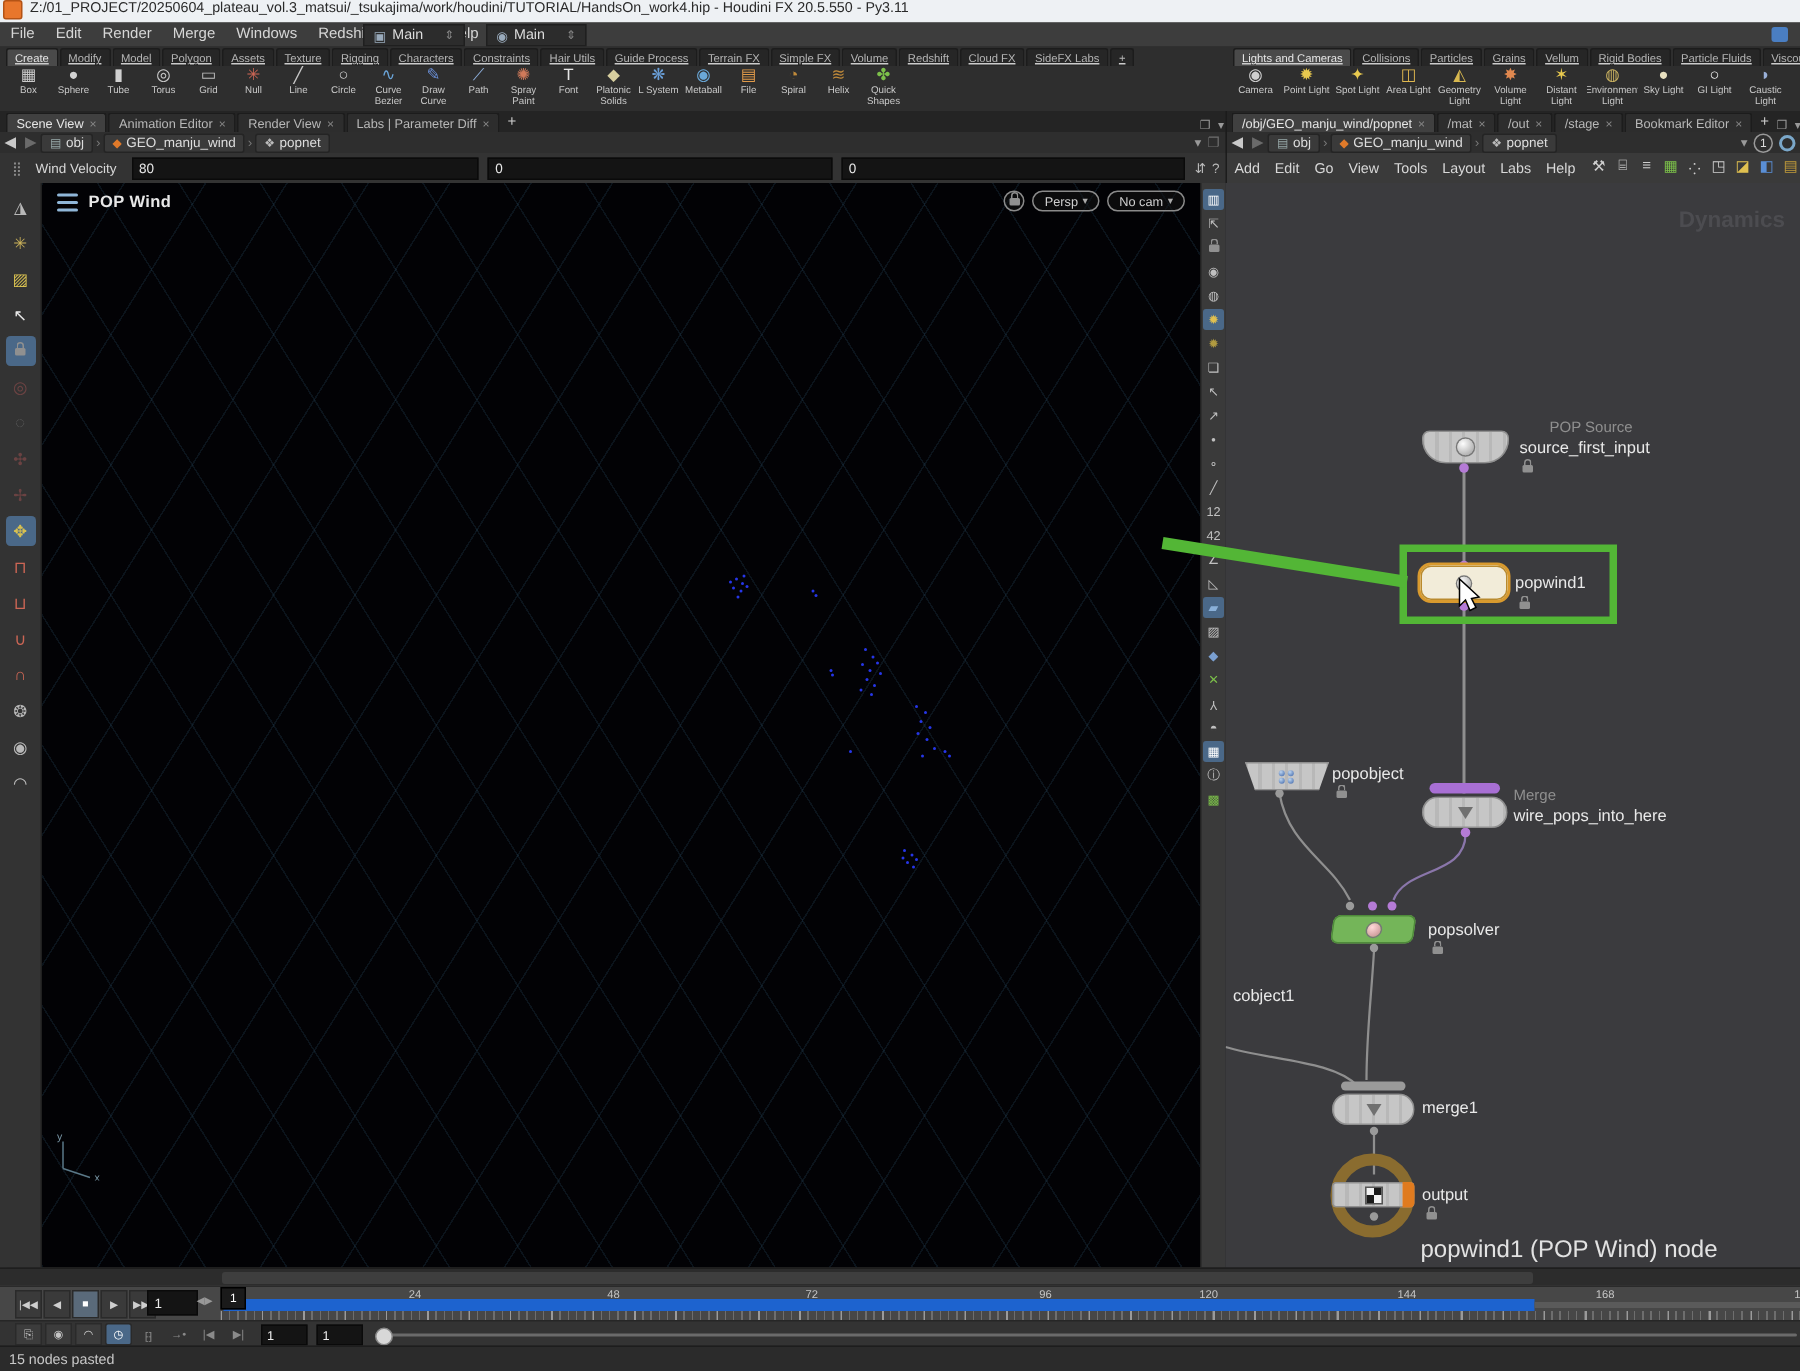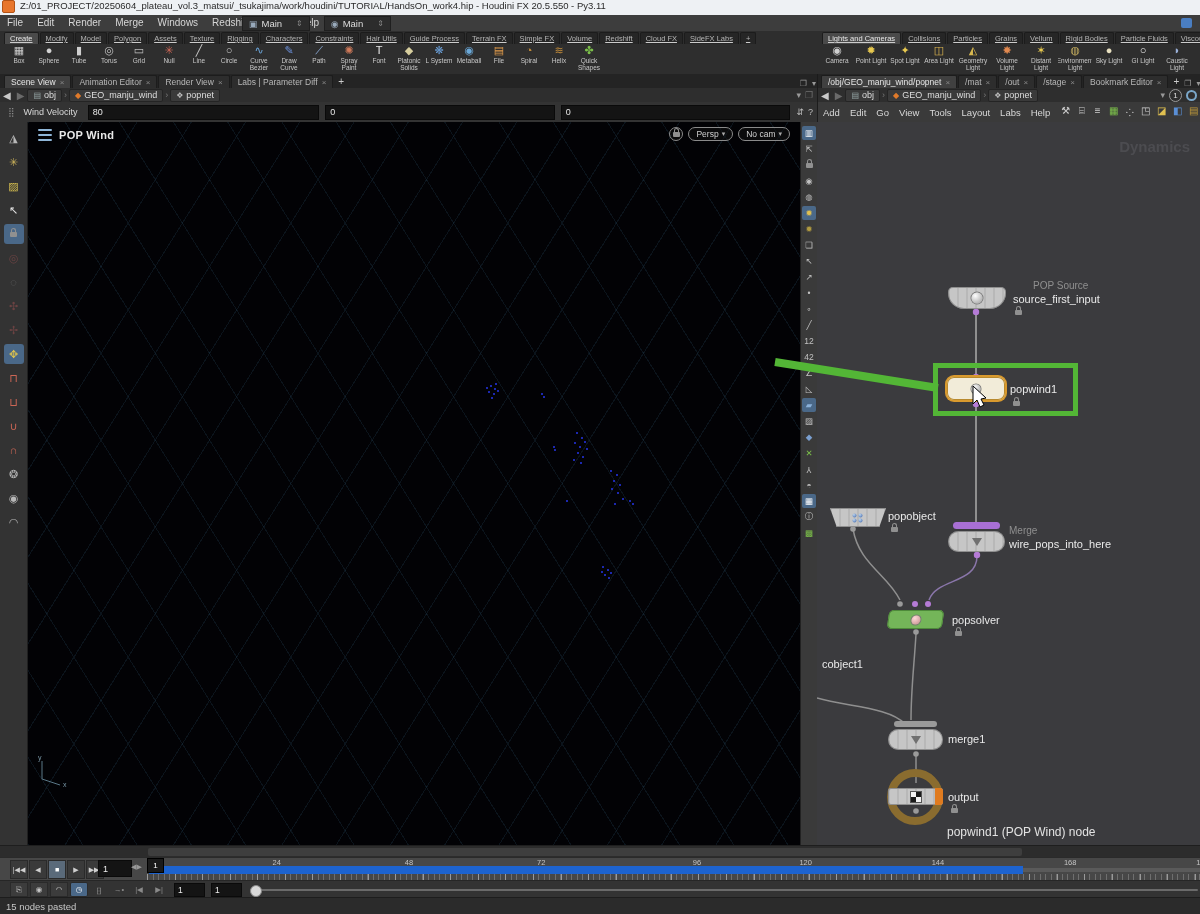--- a/index.html
+++ b/index.html
@@ -117,21 +117,21 @@
   .t2i{width:16px;height:13px;margin-left:2px;background:#3c3c3c;border:1px solid #2a2a2a;color:#c5c5c5;font-size:7.5px;display:flex;align-items:center;justify-content:center;}
   .t2i.active{background:#4a6888;color:#fff;border-radius:2px;}
   .t2i.flat{background:transparent;border-color:transparent;color:#8a8a8a;}
   .t2field{width:26px;height:12px;background:#141414;border:1px solid #0a0a0a;color:#eee;font-size:8.5px;display:flex;align-items:center;padding-left:3px;margin-left:6px;}
   #rslider{position:relative;flex:1;height:13px;margin:0 2px 0 8px;}
   #rslider .track{position:absolute;left:0;right:0;top:6px;height:2px;background:#6a6a6a;border-radius:1px;}
   #rslider .hndl{position:absolute;left:0;top:2px;width:10px;height:10px;border-radius:50%;background:#d8d8d8;border:1px solid #888;}
   
   #statusbar{left:0;top:897px;width:1200px;height:17px;background:#2b2b2b;border-top:1px solid #1d1d1d;display:flex;align-items:center;}
   #status-text{font-size:9.5px;color:#c8c8c8;margin-left:6px;}
-  .netstatus{position:absolute;font-size:12px;color:#e2e2e2;}
+  .netstatus{position:absolute;font-size:16px;color:#e2e2e2;}
   #edgeL{left:0;top:122px;width:5px;height:723px;background:#2a2a2a;}
 </style>
 </head>
 <body>
 
 <div id="app">
 
   <div class="abs" id="titlebar">
     <span id="app-icon"></span>
     <span id="title-text">Z:/01_PROJECT/20250604_plateau_vol.3_matsui/_tsukajima/work/houdini/TUTORIAL/HandsOn_work4.hip - Houdini FX 20.5.550 - Py3.11</span>

